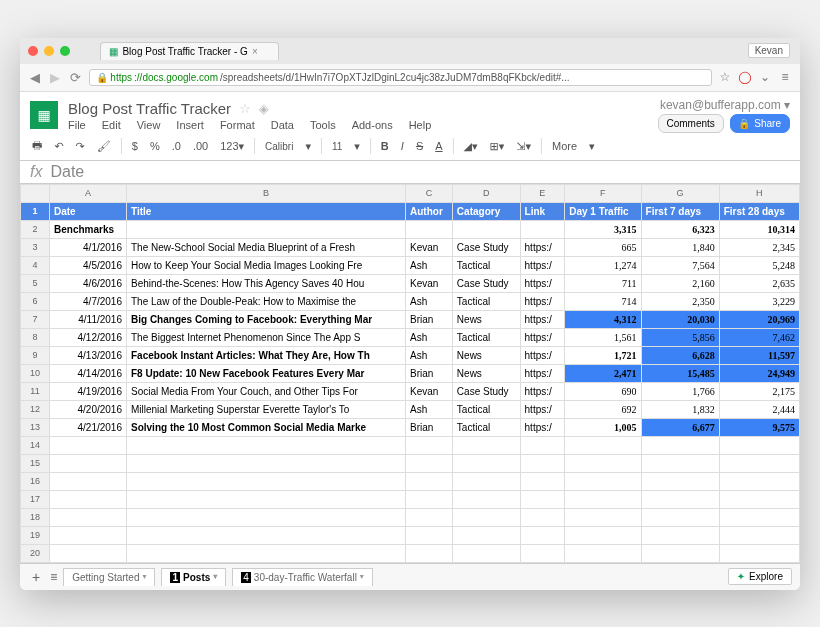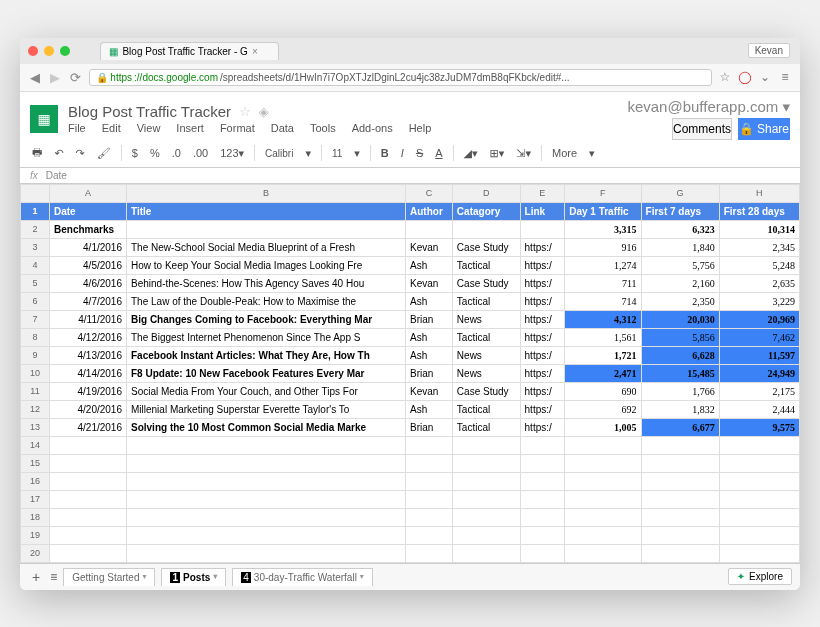--- a/index.html
+++ b/index.html
@@ -22,29 +22,29 @@
 .docbar{display:flex;align-items:center;padding:6px 10px 0 10px;gap:10px}
 .logo{width:28px;height:28px;background:#0f9d58;display:flex;align-items:center;justify-content:center;color:#fff;font-size:14px}
 .docinfo{flex:1}
 .doctitle{font-size:15px;color:#555;display:flex;align-items:center;gap:8px}
 .star{color:#ccc;font-size:13px}
 .drive{color:#bbb;font-size:13px}
 .menus{display:flex;gap:16px;font-size:11px;color:#555;margin-top:2px}
 .menus span{cursor:pointer}
 .status{font-size:10px;color:#aaa;margin-left:10px}
 .rightbtns{display:flex;flex-direction:column;align-items:flex-end;gap:2px}
-.email{font-size:15px;color:#888}
+.email{font-size:12px;color:#888}
 .btns{display:flex;gap:6px}
-.btn{font-size:12px;padding:3px 0;border-radius:0;border:1px solid #ccc;background:#f5f5f5;cursor:pointer}
+.btn{font-size:10px;padding:3px 8px;border-radius:7px;border:1px solid #ccc;background:#f5f5f5;cursor:pointer}
 .btn.share{background:#4285f4;color:#fff;border-color:#4285f4;display:flex;align-items:center;gap:3px}
 .toolbar{display:flex;align-items:center;padding:4px 10px;gap:8px;border-bottom:1px solid #ccc;font-size:11px;color:#555}
 .toolbar .sep{width:1px;height:16px;background:#ddd}
 .toolbar .tb{cursor:pointer;padding:0 2px}
 .toolbar select,.toolbar .sel{border:none;background:transparent;font-size:10px}
-.fxbar{display:flex;align-items:center;padding:2px 10px;border-bottom:1px solid #ccc;font-size:10px;color:#888}
+.fxbar{display:flex;align-items:center;padding:2px 10px;border-bottom:1px solid #ccc;font-size:16px;color:#888}
 .fxbar .fx{font-style:italic;margin-right:8px;color:#999}
 .grid{overflow:auto}
 table{border-collapse:collapse;width:100%;font-size:10px}
 th,td{border:1px solid #ddd;padding:2px 4px;height:18px;white-space:nowrap;overflow:hidden;text-overflow:clip}
 thead th{background:#f0f0f0;color:#666;font-weight:normal;text-align:center;font-size:9px}
 .rownum{background:#f0f0f0;color:#666;text-align:center;width:26px;font-size:9px}
 tr.hdr td{background:#4a86e8;color:#fff;font-weight:bold}
 td.num{text-align:right;font-family:Liberation Serif, serif}
 td.date{text-align:right}
 td.bold{font-weight:bold}
@@ -200,33 +200,33 @@
             <td class="num bold">6,323</td>
             <td class="num bold">10,314</td>
           </tr>
           <tr>
             <td class="rownum">3</td>
             <td class="date">4/1/2016</td>
             <td class="">The New-School Social Media Blueprint of a Fresh</td>
             <td class="">Kevan</td>
             <td class="">Case Study</td>
             <td class="">https:/</td>
-            <td class="num">916</td>
+            <td class="num">665</td>
             <td class="num">1,840</td>
             <td class="num">2,345</td>
           </tr>
           <tr>
             <td class="rownum">4</td>
             <td class="date">4/5/2016</td>
             <td class="">How to Keep Your Social Media Images Looking Fre</td>
             <td class="">Ash</td>
             <td class="">Tactical</td>
             <td class="">https:/</td>
             <td class="num">1,274</td>
-            <td class="num">5,756</td>
+            <td class="num">7,564</td>
             <td class="num">5,248</td>
           </tr>
           <tr>
             <td class="rownum">5</td>
             <td class="date">4/6/2016</td>
             <td class="">Behind-the-Scenes: How This Agency Saves 40 Hou</td>
             <td class="">Kevan</td>
             <td class="">Case Study</td>
             <td class="">https:/</td>
             <td class="num">711</td>

